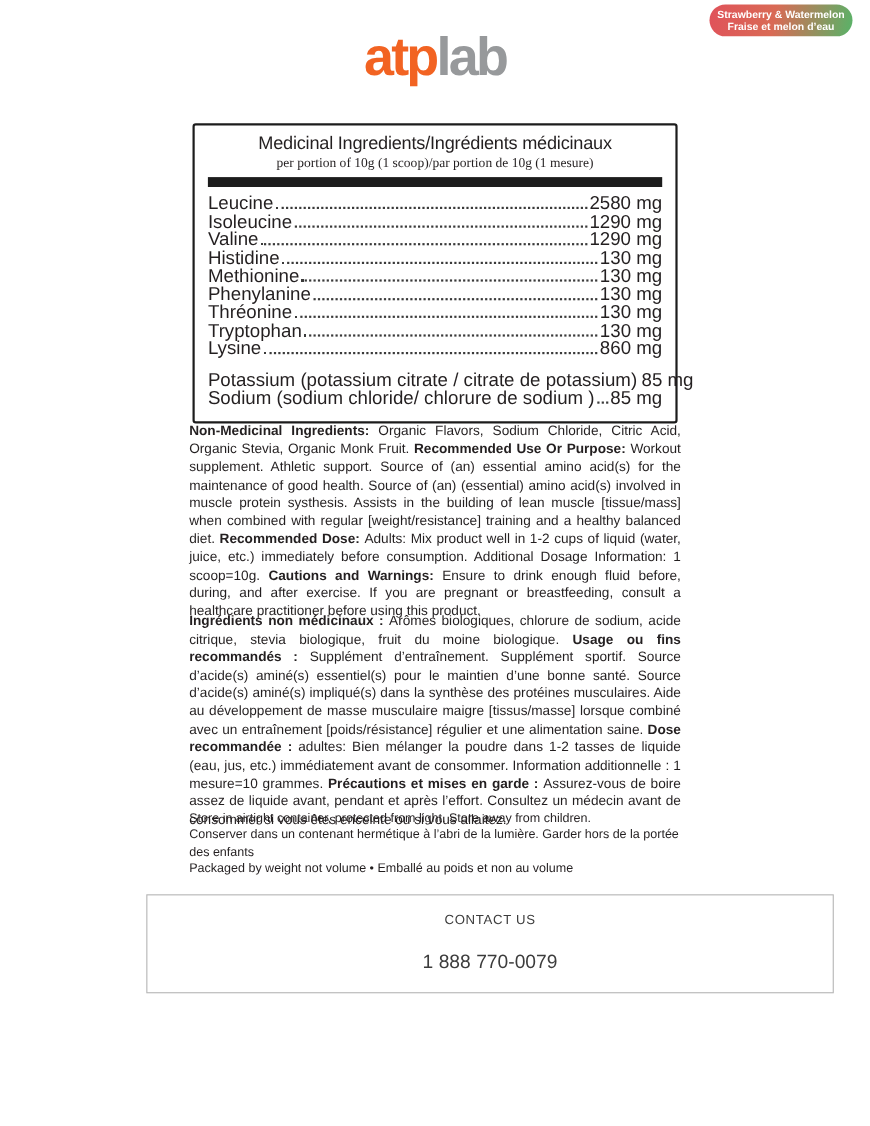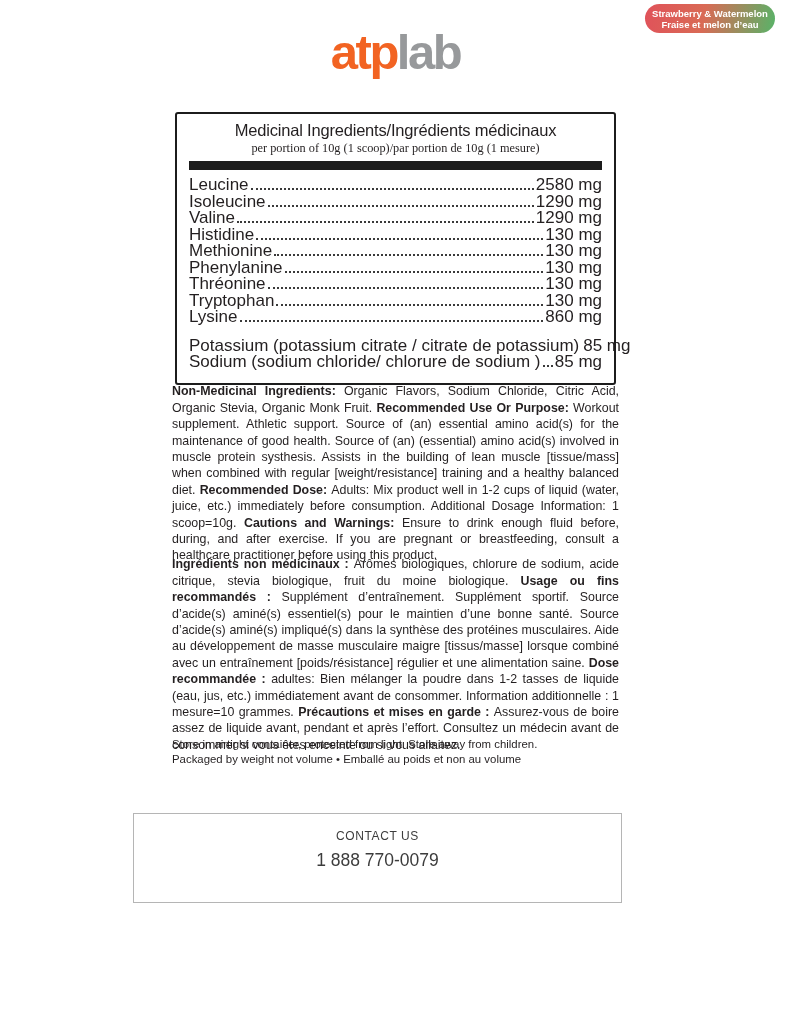--- a/index.html
+++ b/index.html
@@ -45,25 +45,25 @@
   .para b{font-weight:bold;}
   .para-en{top:371px;}
   .para-fr{top:544px;}
   
   .storage{
     position:absolute;left:172px;top:737px;width:460px;
     font-size:11.4px;line-height:15.4px;
   }
   
   .contact{
-    position:absolute;left:133px;top:813px;width:489px;height:90px;box-sizing:border-box;
+    position:absolute;left:133px;top:813px;width:625px;height:90px;box-sizing:border-box;
     border:1px solid #b5b5b5;background:#fff;text-align:center;
   }
   .contact-heading{margin-top:15px;font-size:12px;letter-spacing:0.6px;color:#3c3c3c;}
-  .contact-phone{margin-top:7px;font-size:17.5px;color:#3c3c3c;}
+  .contact-phone{margin-top:21px;font-size:17.5px;color:#3c3c3c;}
   .contact-email{margin-top:3px;font-size:16px;color:#3c3c3c;}
 </style>
 </head>
 <body>
 
 <div class="badge">
   <div>Strawberry &amp; Watermelon</div>
   <div>Fraise et melon d’eau</div>
 </div>
 
@@ -135,19 +135,20 @@
       </div>
     </div>
 </div>
 
 <p class="para para-en"><b>Non-Medicinal Ingredients: </b><span>Organic Flavors, Sodium Chloride, Citric Acid, Organic Stevia, Organic Monk Fruit. </span><b>Recommended Use Or Purpose: </b><span>Workout supplement. Athletic support. Source of (an) essential amino acid(s) for the maintenance of good health. Source of (an) (essential) amino acid(s) involved in muscle protein systhesis. Assists in the building of lean muscle [tissue/mass] when combined with regular [weight/resistance] training and a healthy balanced diet. </span><b>Recommended Dose: </b><span>Adults: Mix product well in 1-2 cups of liquid (water, juice, etc.) immediately before consumption. Additional Dosage Information: 1 scoop=10g. </span><b>Cautions and Warnings: </b><span>Ensure to drink enough fluid before, during, and after exercise. If you are pregnant or breastfeeding, consult a healthcare practitioner before using this product.</span></p>
 
 <p class="para para-fr"><b>Ingrédients non médicinaux : </b><span>Arômes biologiques, chlorure de sodium, acide citrique, stevia biologique, fruit du moine biologique. </span><b>Usage ou fins recommandés : </b><span>Supplément d’entraînement. Supplément sportif. Source d’acide(s) aminé(s) essentiel(s) pour le maintien d’une bonne santé. Source d’acide(s) aminé(s) impliqué(s) dans la synthèse des protéines musculaires. Aide au développement de masse musculaire maigre [tissus/masse] lorsque combiné avec un entraînement [poids/résistance] régulier et une alimentation saine. </span><b>Dose recommandée : </b><span>adultes: Bien mélanger la poudre dans 1-2 tasses de liquide (eau, jus, etc.) immédiatement avant de consommer. Information additionnelle : 1 mesure=10 grammes. </span><b>Précautions et mises en garde : </b><span>Assurez-vous de boire assez de liquide avant, pendant et après l’effort. Consultez un médecin avant de consommer si vous êtes enceinte ou si vous allaitez.</span></p>
 
 <div class="storage">
     <div>Store in airtight container, protected from light. Store away from children.</div>
+    <div>Conserver dans un contenant hermétique à l’abri de la lumière. Garder hors de la portée des enfants</div>
     <div>Packaged by weight not volume • Emballé au poids et non au volume</div>
   </div>
 
 <div class="contact">
   <div class="contact-heading">CONTACT US</div>
   <div class="contact-phone">1 888 770-0079</div>
 </div>
 
 </body></html>

